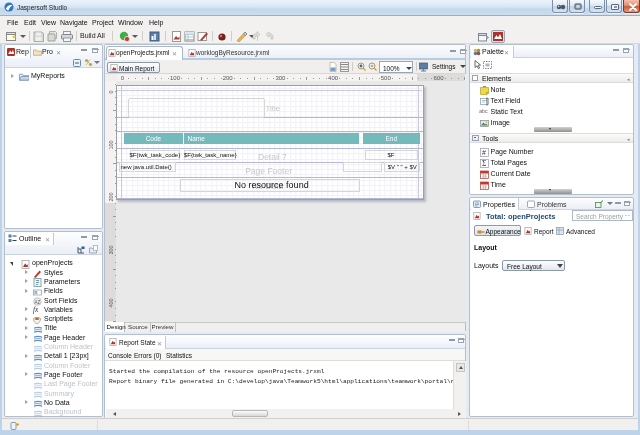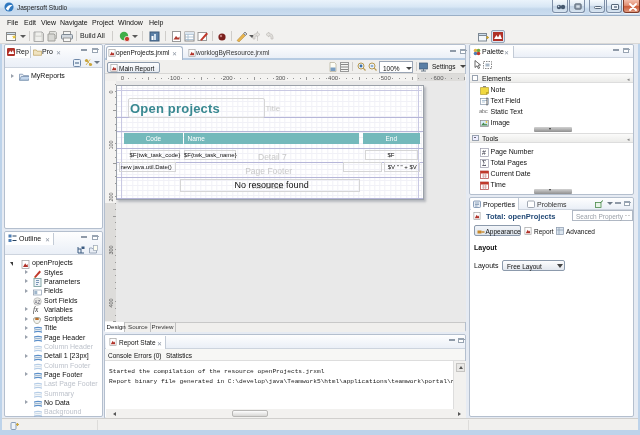--- a/index.html
+++ b/index.html
@@ -493,21 +493,20 @@
 <div class="abs" style="left:300.5px;top:0;width:1px;height:113px;background:#c9c9e3"></div>
 <div class="abs" style="left:0;top:4px;width:305px;height:1px;background:#c9c9e3"></div>
 <div class="bandline" style="top:30.9px"></div>
 <div class="bandline" style="top:44.8px"></div>
 <div class="bandline" style="top:62.1px"></div>
 <div class="bandline" style="top:75.5px"></div>
 <div class="bandline" style="top:90.8px"></div>
 <div class="bandline" style="top:111.6px"></div>
 <div class="greylabel" style="left:148.5px;top:17.5px;font-size:8px">Title</div>
 <div class="elbox" style="left:11px;top:11.5px;width:137px;height:20px;border-radius:2px"></div>
-<div class="abs" style="left:13px;top:15px;font-size:13px;font-weight:bold;color:#398991;letter-spacing:0.2px">Open projects</div>
 <div class="cell" style="left:7px;top:47px;width:58.8px;height:11px;text-align:center;line-height:11px">Code</div>
 <div class="cell" style="left:67px;top:47px;width:175.1px;height:11px;line-height:11px;padding-left:3.5px">Name</div>
 <div class="cell" style="left:245.5px;top:47px;width:57.6px;height:11px;text-align:center;line-height:11px">End</div>
 <div class="elbox" style="left:12.5px;top:63.5px;width:50px;height:10px"></div>
 <div class="abs" style="left:12.5px;top:65.5px;width:50px;text-align:center;font-size:6px;color:#101010">$F{twk_task_code}</div>
 <div class="elbox" style="left:67px;top:63.5px;width:51.5px;height:10px"></div>
 <div class="abs" style="left:67px;top:65.5px;width:51.5px;text-align:center;font-size:6px;color:#101010">$F{twk_task_name}</div>
 <div class="greylabel" style="left:141px;top:65.5px;font-size:8.5px">Detail 7</div>
 <div class="elbox" style="left:247.5px;top:63.5px;width:53px;height:10px"></div>
 <div class="abs" style="left:247.5px;top:65.5px;width:53px;text-align:center;font-size:6px;color:#101010">$F</div>

